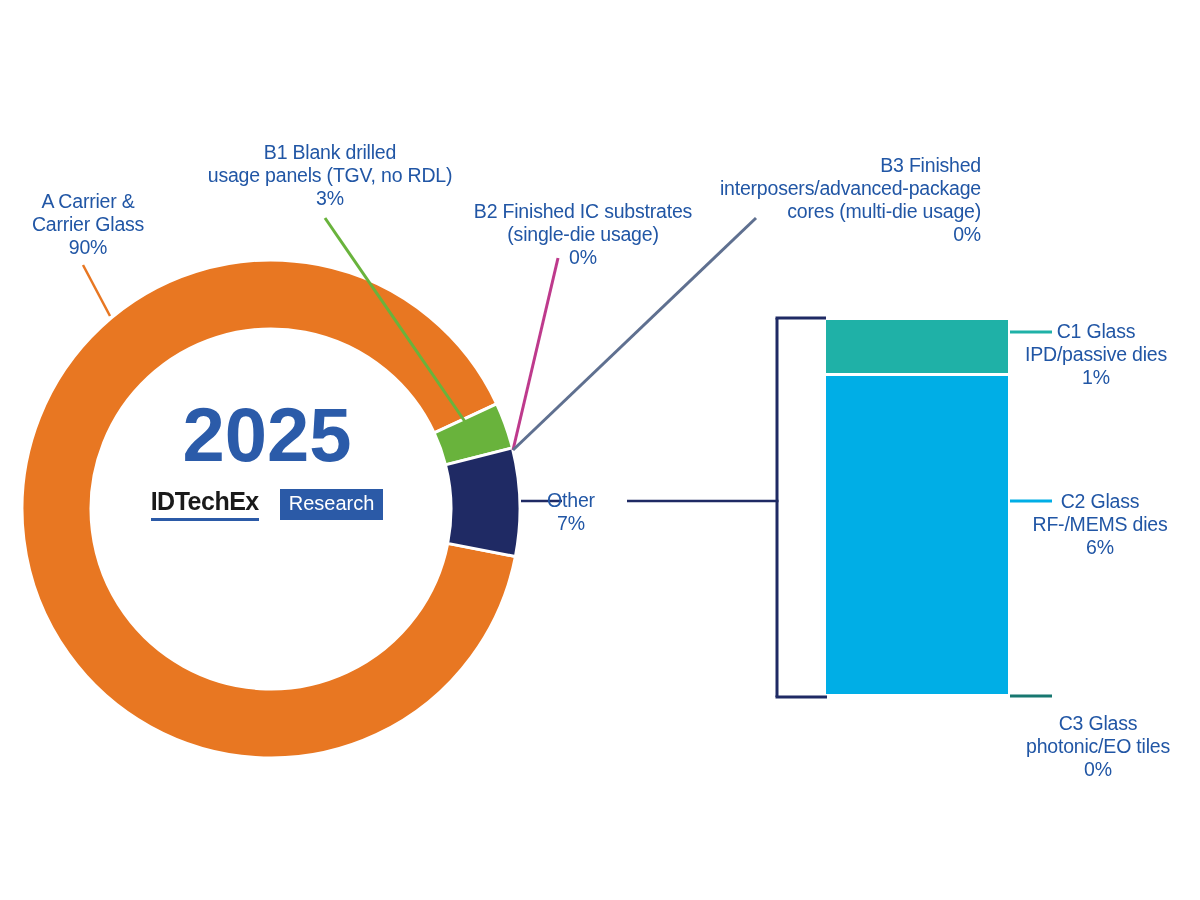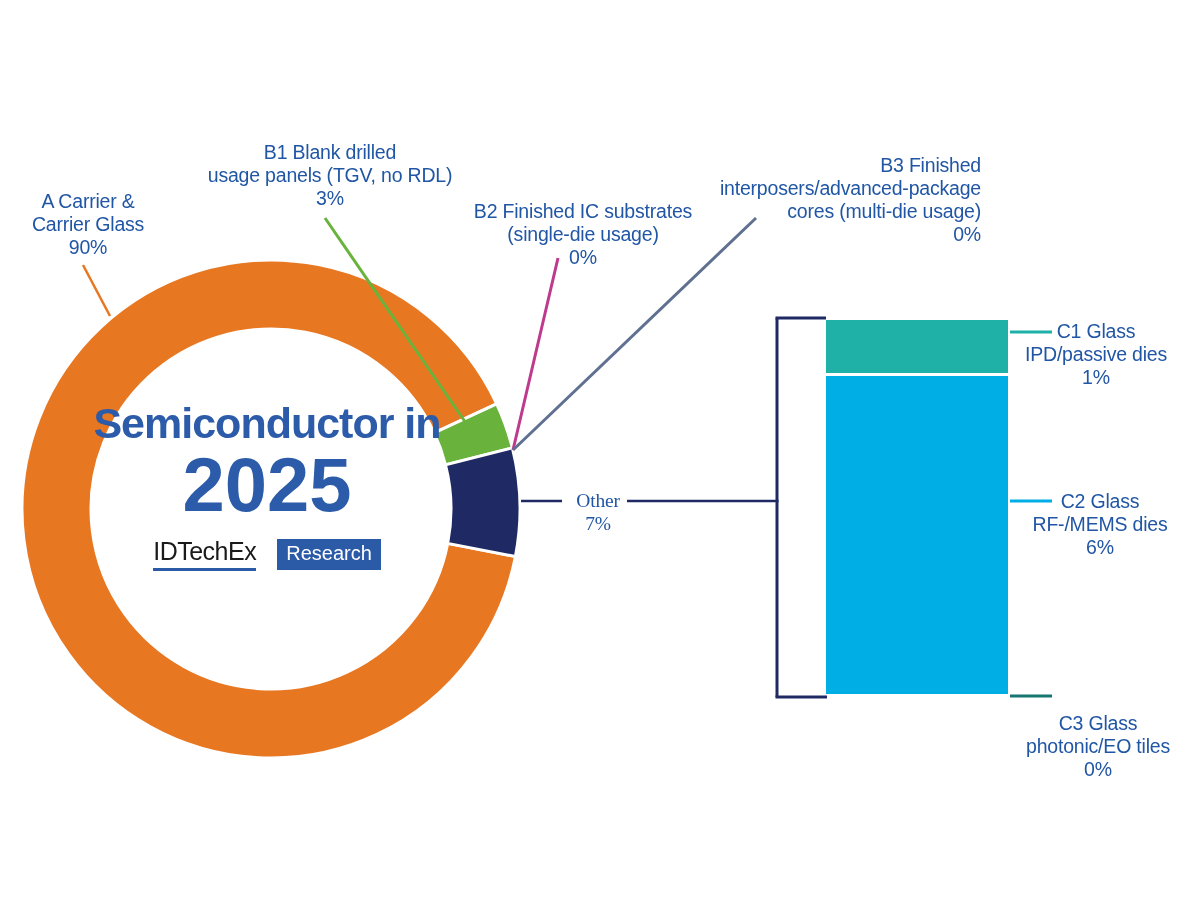--- a/index.html
+++ b/index.html
@@ -7,21 +7,21 @@
           font-family:"Liberation Sans",sans-serif;overflow:hidden;}
   .chart-svg{position:absolute;left:0;top:0;}
   .lbl{position:absolute;text-align:center;color:var(--label-text,#2156A5);
        font-size:19.5px;line-height:23px;font-weight:500;letter-spacing:-0.2px;}
   .lbl .l{white-space:nowrap;}
   .title{position:absolute;left:67px;top:398px;width:400px;text-align:center;
          color:var(--title-text,#2B5BA9);font-weight:700;}
   .title .t{font-size:43px;line-height:50px;letter-spacing:-1px;white-space:nowrap;}
   .title .year{font-size:76px;line-height:74px;letter-spacing:0;}
   .logo{display:flex;justify-content:center;align-items:center;margin-top:15px;}
-  .logo .brand{font-size:25px;font-weight:400;color:var(--logo-text,#1A1A1A);
+  .logo .brand{font-size:25px;font-weight:700;color:var(--logo-text,#1A1A1A);
                border-bottom:3px solid var(--logo-blue,#2B5AA7);padding-bottom:2px;letter-spacing:-0.5px;}
   .logo .product{background:var(--logo-blue,#2B5AA7);color:#fff;font-size:20px;
                  padding:3px 9px 5px;margin-left:21px;font-weight:400;}
 </style>
 </head>
 <body>
 
 <div class="canvas">
 
   <svg class="chart-svg" width="1200" height="900" viewBox="0 0 1200 900">
@@ -44,21 +44,20 @@
       <line x1="777" y1="318" x2="777" y2="697" stroke-width="3" stroke="#1F2A64"></line>
       <line x1="775.5" y1="318" x2="826" y2="318" stroke-width="3" stroke="#1F2A64"></line>
       <line x1="775.5" y1="697" x2="827" y2="697" stroke-width="3" stroke="#1F2A64"></line>
       <line x1="1010" y1="332" x2="1052" y2="332" stroke-width="3" stroke="#1FB1A7"></line>
       <line x1="1010" y1="501" x2="1052" y2="501" stroke-width="3" stroke="#00AEE6"></line>
       <line x1="1010" y1="696" x2="1052" y2="696" stroke-width="3" stroke="#177770"></line>
     </g>
   </svg>
 
   <div class="title">
-    <div class="t">Semiconductor in</div>
     <div class="year">2025</div>
     <div class="logo">
       <span class="brand">IDTechEx</span>
       <span class="product">Research</span>
     </div>
   </div>
 
   <div class="lbl" style="left:8px;top:190px;width:160px;">
     <div class="l">A Carrier &amp;</div>
     <div class="l">Carrier Glass</div>
@@ -77,21 +76,21 @@
     <div class="l">0%</div>
   </div>
 
   <div class="lbl" style="left:711px;top:154px;width:270px;text-align:right;">
     <div class="l">B3 Finished</div>
     <div class="l">interposers/advanced-package</div>
     <div class="l">cores (multi-die usage)</div>
     <div class="l">0%</div>
   </div>
 
-  <div class="lbl" style="left:548px;top:489px;width:100px;font-family:Liberation Serif, serif;">
+  <div class="lbl" style="left:521px;top:489px;width:100px;">
     <div class="l">Other</div>
     <div class="l">7%</div>
   </div>
 
   <div class="lbl" style="left:1006px;top:320px;width:180px;">
     <div class="l">C1 Glass</div>
     <div class="l">IPD/passive dies</div>
     <div class="l">1%</div>
   </div>
 

